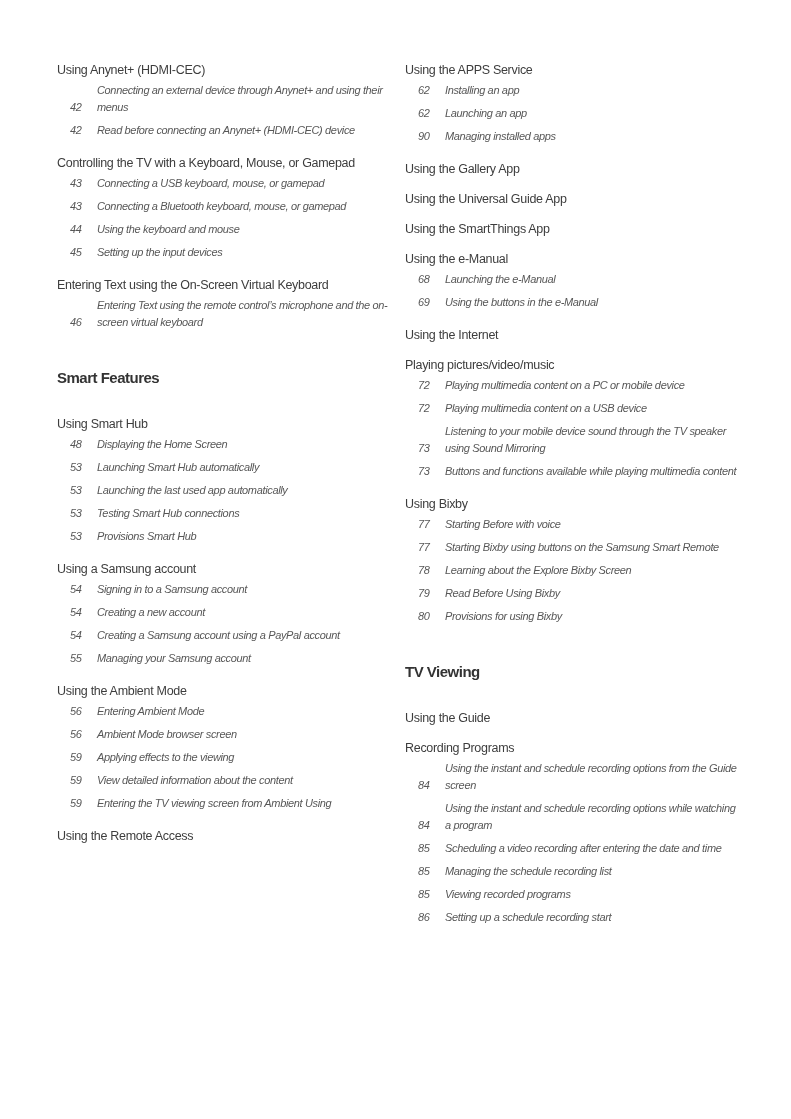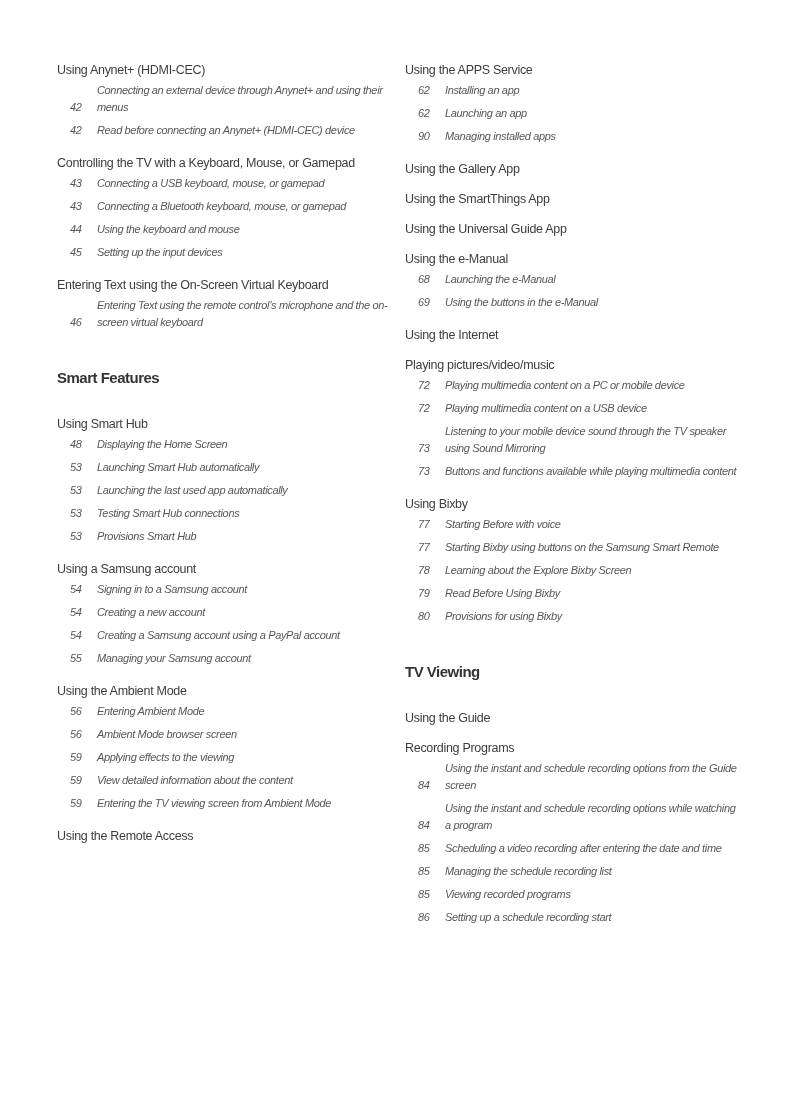--- a/index.html
+++ b/index.html
@@ -167,21 +167,21 @@
         <div class="entry">
           <span class="num">59</span>
           <span class="txt">Applying effects to the viewing</span>
         </div>
         <div class="entry">
           <span class="num">59</span>
           <span class="txt">View detailed information about the content</span>
         </div>
         <div class="entry">
           <span class="num">59</span>
-          <span class="txt">Entering the TV viewing screen from Ambient Mode</span>
+          <span class="txt">Entering the TV viewing screen from Ambient Using</span>
         </div>
       </div>
       <div class="toc-section">
         <div class="section-title">Using the Remote Access</div>
       </div>
     </div>
   <div class="toc-column" id="col-right">
       <div class="toc-section">
         <div class="section-title">Using the APPS Service</div>
         <div class="entry">
@@ -194,24 +194,24 @@
         </div>
         <div class="entry">
           <span class="num">90</span>
           <span class="txt">Managing installed apps</span>
         </div>
       </div>
       <div class="toc-section">
         <div class="section-title">Using the Gallery App</div>
       </div>
       <div class="toc-section">
+        <div class="section-title">Using the Universal Guide App</div>
+      </div>
+      <div class="toc-section">
         <div class="section-title">Using the SmartThings App</div>
-      </div>
-      <div class="toc-section">
-        <div class="section-title">Using the Universal Guide App</div>
       </div>
       <div class="toc-section">
         <div class="section-title">Using the e-Manual</div>
         <div class="entry">
           <span class="num">68</span>
           <span class="txt">Launching the e-Manual</span>
         </div>
         <div class="entry">
           <span class="num">69</span>
           <span class="txt">Using the buttons in the e-Manual</span>

